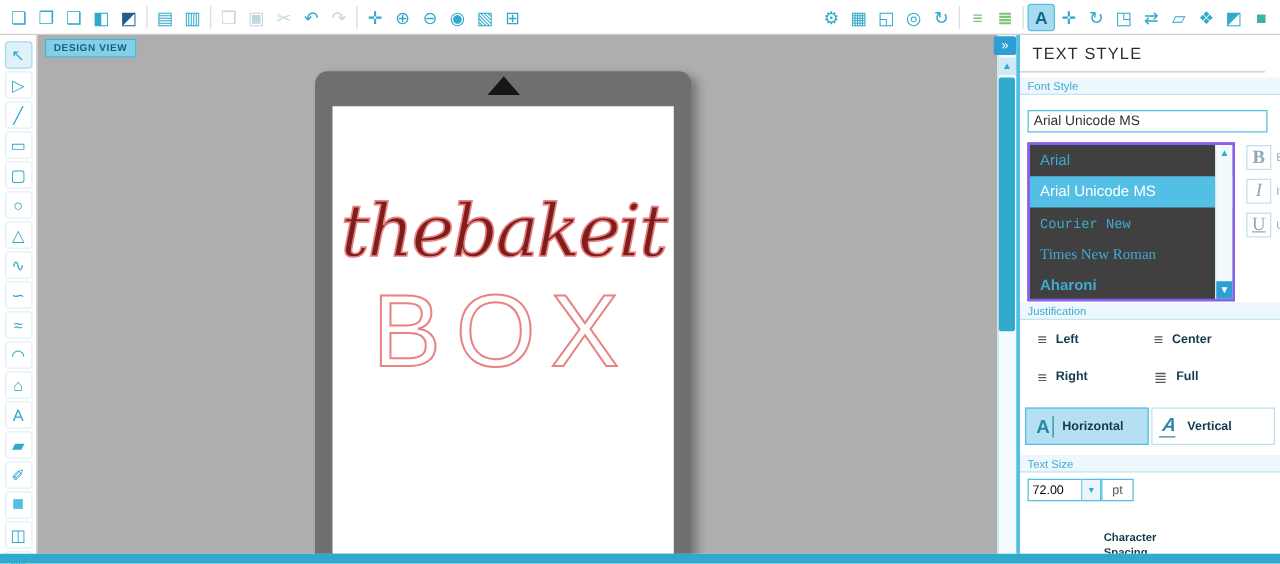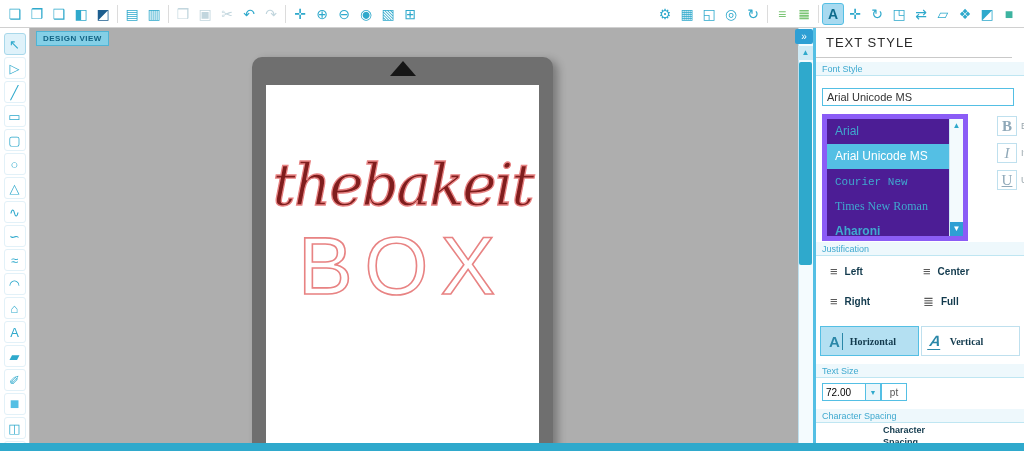--- a/index.html
+++ b/index.html
@@ -60,21 +60,21 @@
   .panel { position:absolute; left:813px; top:28px; width:211px; height:415px; background:#fff;
            border-left:3px solid #54bfe4; overflow:hidden; }
   .panel-title { position:absolute; left:0; top:0; right:12px; height:30px; line-height:30px; padding-left:10px;
                  font-size:13px; letter-spacing:1px; color:#2b2b2b; border-bottom:1px solid #c9c9c9; }
   .sec { position:absolute; left:0; right:0; height:14px; background:#eef8fc; border-bottom:1px solid #bfe6f2;
          color:#3fa9cf; font-size:9px; line-height:14px; padding-left:6px; }
   .sec.s1 { top:34px; } .sec.s2 { top:214px; } .sec.s3 { top:336px; } .sec.s4 { top:381px; }
 
   .font-input { position:absolute; left:6px; top:60px; width:192px; height:18px; border:1px solid #54bfe4;
                 font-size:11px; padding:0 4px; color:#333; font-family:"Liberation Sans",sans-serif; }
-  .font-list { position:absolute; left:6px; top:86px; width:146px; height:127px; border:5px solid #8b5cf6; background:#4c1d95; }
+  .font-list { position:absolute; left:6px; top:86px; width:166px; height:127px; border:2px solid #8b5cf6; background:#404040; }
   .font-item { height:25px; line-height:25px; padding-left:8px; padding-right:15px; font-size:12px; color:#3fa9cf;
                white-space:nowrap; overflow:hidden; }
   .font-item.selected { background:#54bfe4; color:#fff; }
   .font-label.mono { font-family:"Liberation Mono",monospace; font-size:11px; }
   .font-label.serif { font-family:"Liberation Serif",serif; }
   .font-label.boldsans { font-weight:bold; }
   .list-sb { position:absolute; right:0; top:0; bottom:0; width:14px; border-left:1px solid #cfe9f3; background:#f3fafd; }
   .list-sb .up { position:absolute; top:0; left:0; right:0; height:13px; color:#2fa9cc; font-size:8px; text-align:center; line-height:13px; }
   .list-sb .down { position:absolute; bottom:0; left:0; right:0; height:14px; background:#2e9fd4; color:#fff; font-size:8px; text-align:center; line-height:14px; }
 
@@ -92,21 +92,21 @@
   .just-cell { display:flex; align-items:center; gap:7px; height:22px; }
   .jicon { color:#5a5a5a; font-size:13px; }
   .jlabel { font-size:10px; font-weight:bold; color:#123a4d; }
 
   .orient-row { position:absolute; top:298px; left:4px; right:4px; display:flex; gap:2px; }
   .orient-btn { flex:1; height:30px; border:1px solid #bfe0ee; display:flex; align-items:center; gap:7px;
                 padding-left:8px; background:#fff; }
   .orient-btn.selected { background:#b4e0f2; border-color:#54bfe4; }
   .oicon { font-size:15px; font-weight:bold; color:#2a87a8; border-right:1px solid #2a87a8; padding-right:2px; }
   .oicon.vicon { border-right:none; transform:skewX(-18deg); border-bottom:1px solid #2a87a8; }
-  .olabel { font-size:10px; font-weight:bold; color:#123a4d;font-family:Liberation Serif, serif; }
+  .olabel { font-size:10px; font-weight:bold; color:#123a4d; }
 
   .size-row { position:absolute; top:355px; left:6px; display:flex; align-items:center; }
   .size-input { width:44px; height:18px; border:1px solid #54bfe4; font-size:10px; padding:0 3px; }
   .spinner { width:15px; height:18px; border:1px solid #54bfe4; border-left:none; background:#eaf6fb;
              color:#2fa9cc; font-size:7px; text-align:center; line-height:18px; }
   .unit-box { width:26px; height:18px; border:1px solid #54bfe4; font-size:10px; color:#555;
               text-align:center; line-height:17px; background:#fff; }
 
   .char-row { position:absolute; top:396px; left:6px; right:0; display:flex; align-items:center;flex-direction:column; }
   .char-label { width:80px; font-size:9px; font-weight:bold; color:#123a4d; line-height:1.35; }
@@ -303,21 +303,20 @@
         </div>
       </div>
 
     <div class="sec s3">Text Size</div>
     <div class="size-row">
       <input class="size-input" value="72.00" style="">
       <span class="spinner">▼</span>
       <span class="unit-box">pt</span>
     </div>
 
-    <div class="sec s4">Character Spacing</div>
     <div class="char-row">
       <div class="char-label">
         <div>Character</div>
         <div>Spacing</div>
       </div>
       <div class="slider">
         <div class="track"></div>
         <div class="thumb">▼</div>
       </div>
       <input class="char-input" value="100." style="">

